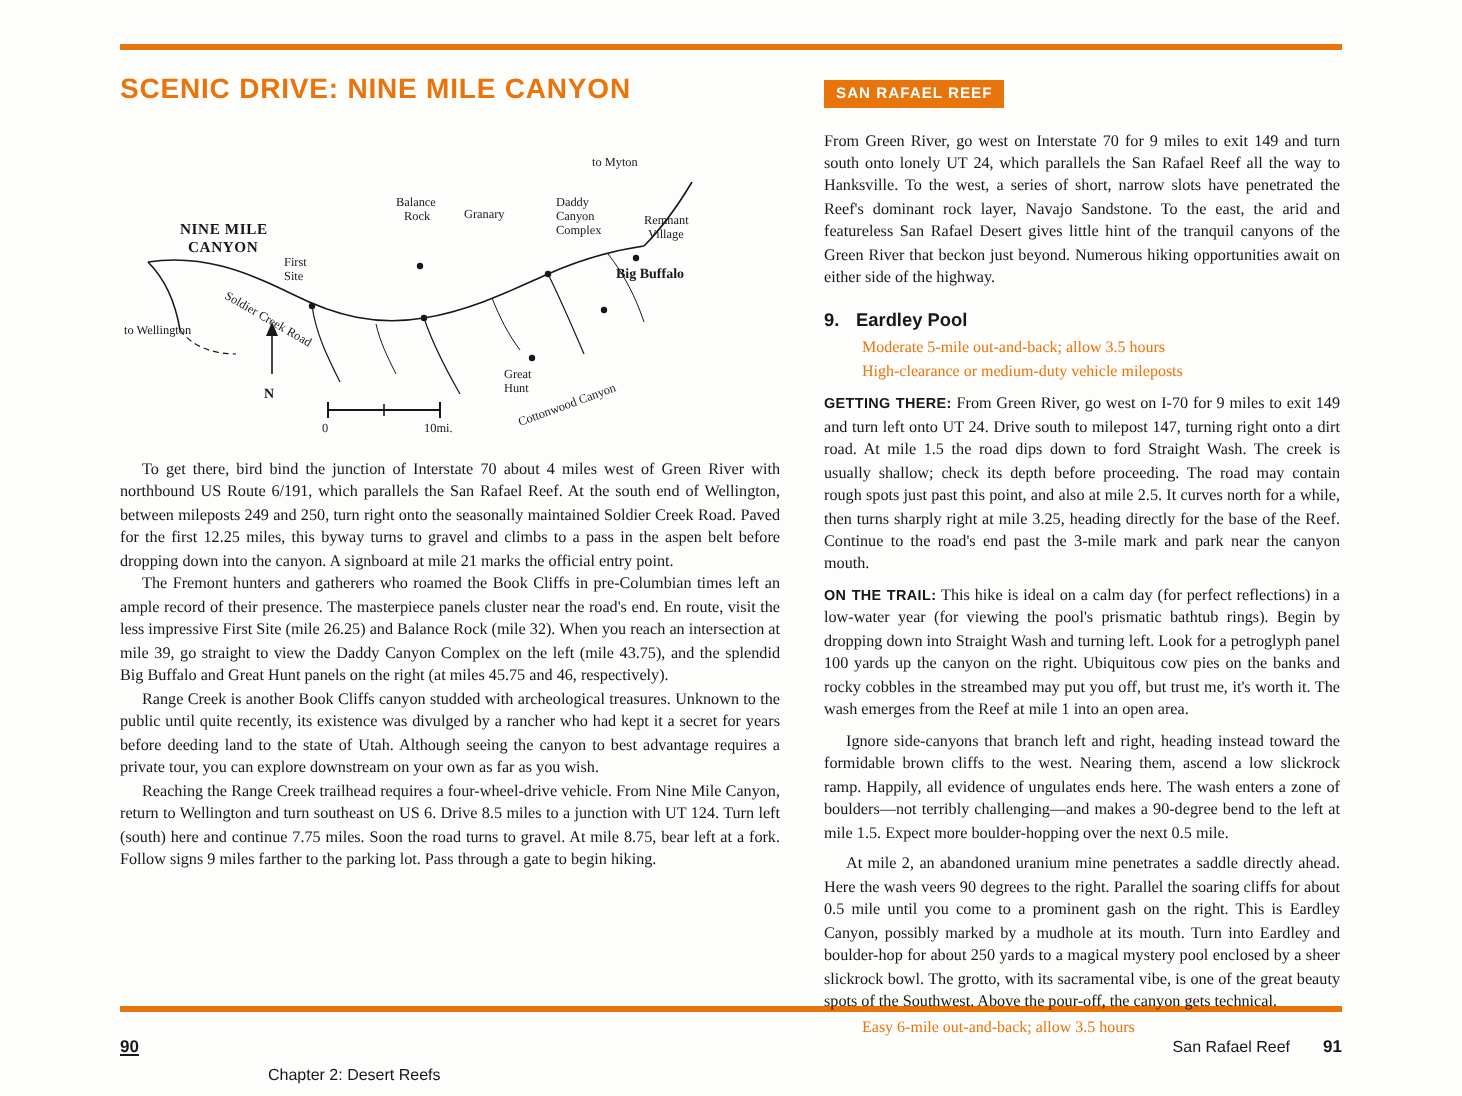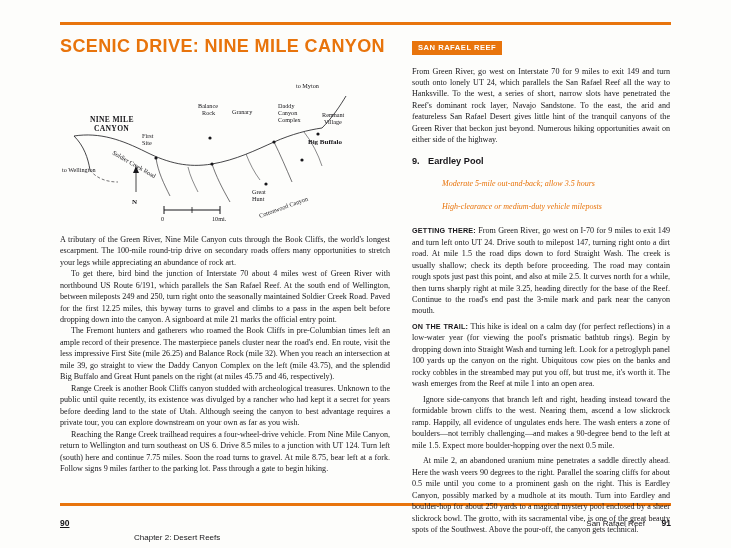--- a/index.html
+++ b/index.html
@@ -47,21 +47,21 @@
   .right-col {
     position: absolute;
     left: 412px;
     top: 36px;
     width: 258px;
   }
   .drive-title {
     color: #e8740c;
     font-family: "Liberation Sans", sans-serif;
     font-weight: bold;
-    font-size: 18px;
+    font-size: 14px;
     letter-spacing: 0.4px;
     margin: 0 0 14px 0;
     line-height: 1.2;
   }
   
   .map-fig {
     position: relative;
     width: 330px;
     height: 152px;
     margin-bottom: 10px;
@@ -101,21 +101,21 @@
     color: #17161a;
     margin: 10px 0 3px 0;
   }
   .route-head .num { display: inline-block; min-width: 16px; }
   .route-meta {
     color: #e8740c;
     font-size: 8px;
     line-height: 1.45;
     margin: 0 0 2px 18px;
   }
-  .route-meta div { margin: 12px; font-style: italic; }
+  .route-meta div { margin: 1px; }
   .para {
     font-size: 8.1px;
     line-height: 1.42;
     color: #17161a;
     text-align: justify;
     margin: 4px 0 0 0;
   }
   .para.ind { text-indent: 11px; }
   .lead {
     font-family: "Liberation Sans", sans-serif;
@@ -236,21 +236,20 @@
           <line x1="104" y1="134" x2="104" y2="142" stroke="#17161a" stroke-width="1"></line>
           <line x1="132" y1="135" x2="132" y2="141" stroke="#17161a" stroke-width="0.8"></line>
           <line x1="160" y1="134" x2="160" y2="142" stroke="#17161a" stroke-width="1"></line>
           <text class="mtxt" x="101" y="149">0</text>
           <text class="mtxt" x="152" y="149">10mi.</text>
         </g>
       </svg>
     </div>
 
     <div class="body-text">
-      <p class="first">A tributary of the Green River, Nine Mile Canyon cuts through the Book Cliffs, the world's longest escarpment. The 100-mile round-trip drive on secondary roads offers many opportunities to stretch your legs while appreciating an abundance of rock art.</p>
       <p>To get there, bird bind the junction of Interstate 70 about 4 miles west of Green River with northbound US Route 6/191, which parallels the San Rafael Reef. At the south end of Wellington, between mileposts 249 and 250, turn right onto the seasonally maintained Soldier Creek Road. Paved for the first 12.25 miles, this byway turns to gravel and climbs to a pass in the aspen belt before dropping down into the canyon. A signboard at mile 21 marks the official entry point.</p>
       <p>The Fremont hunters and gatherers who roamed the Book Cliffs in pre-Columbian times left an ample record of their presence. The masterpiece panels cluster near the road's end. En route, visit the less impressive First Site (mile 26.25) and Balance Rock (mile 32). When you reach an intersection at mile 39, go straight to view the Daddy Canyon Complex on the left (mile 43.75), and the splendid Big Buffalo and Great Hunt panels on the right (at miles 45.75 and 46, respectively).</p>
       <p>Range Creek is another Book Cliffs canyon studded with archeological treasures. Unknown to the public until quite recently, its existence was divulged by a rancher who had kept it a secret for years before deeding land to the state of Utah. Although seeing the canyon to best advantage requires a private tour, you can explore downstream on your own as far as you wish.</p>
       <p>Reaching the Range Creek trailhead requires a four-wheel-drive vehicle. From Nine Mile Canyon, return to Wellington and turn southeast on US 6. Drive 8.5 miles to a junction with UT 124. Turn left (south) here and continue 7.75 miles. Soon the road turns to gravel. At mile 8.75, bear left at a fork. Follow signs 9 miles farther to the parking lot. Pass through a gate to begin hiking.</p>
     </div>
   </div>
 
   <div class="right-col">
 
     <div class="section-badge">SAN RAFAEL REEF</div>

